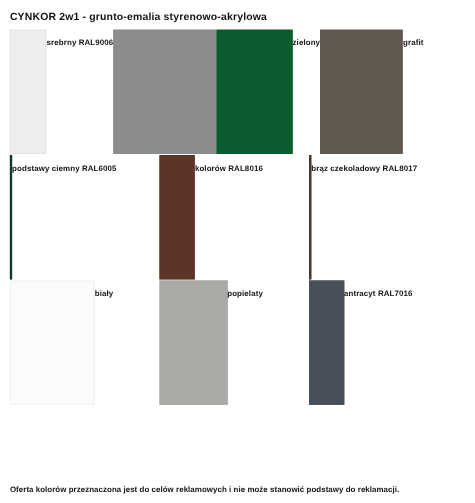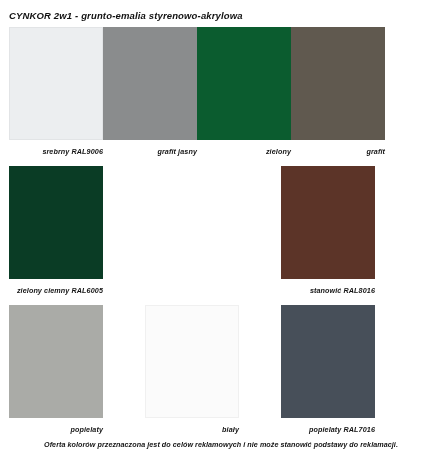--- a/index.html
+++ b/index.html
@@ -13,21 +13,20 @@
     font-family: "Liberation Sans", sans-serif;
     color: #1a1a1a;
     overflow: hidden;
   }
   #page {
     position: relative;
     width: 384px;
     height: 457px;
     box-sizing: border-box;
     padding: 0 9px;
-    font-style: italic;
   }
   #product-title {
     font-size: 9.5px;
     font-weight: bold;
     letter-spacing: 0.15px;
     color: #111111;
     padding-top: 9px;
     padding-bottom: 0;
     line-height: 13px;
     white-space: nowrap;
@@ -36,22 +35,22 @@
     margin-top: 5px;
   }
   .swatch-row {
     display: flex;
     justify-content: space-between;
     margin-bottom: 1px;
   }
   .swatch-cell {
     width: 94px;
     display: flex;
-    flex-direction: column;
-    align-items: flex-end;
+    flex-direction: row;
+    align-items: flex-start;
   }
   .swatch-chip {
     width: 94px;
     height: 113px;
     box-sizing: border-box;
   }
   .swatch-label {
     font-size: 7.2px;
     font-weight: bold;
     color: #141414;
@@ -65,74 +64,76 @@
   #disclaimer {
     position: absolute;
     left: 9px;
     bottom: 7px;
     font-size: 7.2px;
     font-weight: bold;
     color: #141414;
     letter-spacing: 0.05px;
     line-height: 10px;
     white-space: nowrap;
-    margin-left: 35px;
   }
 </style>
 </head>
 <body>
 
 <div id="page">
 
   <div id="product-title">CYNKOR 2w1 - grunto-emalia styrenowo-akrylowa</div>
 
   <div id="swatch-grid">
 
     <div class="swatch-row">
       <div class="swatch-cell">
         <div class="swatch-chip" style="background: rgb(236, 238, 240); border: 1px solid rgb(226, 228, 230);"></div>
         <div class="swatch-label">srebrny RAL9006</div>
       </div>
       <div class="swatch-cell">
         <div class="swatch-chip" style="background: rgb(138, 140, 141); border: 1px solid rgb(138, 140, 141);"></div>
-        <div class="swatch-label">grafit jasny</div>
       </div>
       <div class="swatch-cell">
         <div class="swatch-chip" style="background: rgb(11, 92, 47); border: 1px solid rgb(11, 92, 47);"></div>
         <div class="swatch-label">zielony</div>
       </div>
       <div class="swatch-cell">
         <div class="swatch-chip" style="background: rgb(96, 89, 79); border: 1px solid rgb(96, 89, 79);"></div>
         <div class="swatch-label">grafit</div>
       </div>
     </div>
 
     <div class="swatch-row">
       <div class="swatch-cell">
         <div class="swatch-chip" style="background: rgb(10, 60, 37); border: 1px solid rgb(10, 60, 37);"></div>
-        <div class="swatch-label">zielony ciemny RAL6005</div>
+        <div class="swatch-label">podstawy ciemny RAL6005</div>
       </div>
       <div class="swatch-cell">
         <div class="swatch-chip" style="background: rgb(92, 52, 40); border: 1px solid rgb(92, 52, 40);"></div>
-        <div class="swatch-label">stanowić RAL8016</div>
+        <div class="swatch-label">kolorów RAL8016</div>
+      </div>
+      <div class="swatch-cell">
+        <div class="swatch-chip" style="background: rgb(80, 50, 41); border: 1px solid rgb(80, 50, 41);"></div>
+        <div class="swatch-label">brąz czekoladowy RAL8017</div>
       </div>
     </div>
 
     <div class="swatch-row">
       <div class="swatch-cell">
+        <div class="swatch-chip" style="background: rgb(251, 251, 251); border: 1px solid rgb(240, 240, 240);"></div>
+        <div class="swatch-label">biały</div>
+      </div>
+      <div class="swatch-cell">
         <div class="swatch-chip" style="background: rgb(170, 171, 167); border: 1px solid rgb(170, 171, 167);"></div>
         <div class="swatch-label">popielaty</div>
       </div>
       <div class="swatch-cell">
-        <div class="swatch-chip" style="background: rgb(251, 251, 251); border: 1px solid rgb(240, 240, 240);"></div>
-        <div class="swatch-label">biały</div>
-      </div>
-      <div class="swatch-cell">
         <div class="swatch-chip" style="background: rgb(71, 79, 89); border: 1px solid rgb(71, 79, 89);"></div>
-        <div class="swatch-label">popielaty RAL7016</div>
+        <div class="swatch-label">antracyt RAL7016</div>
       </div>
     </div>
 
   </div>
 
   <div id="disclaimer">Oferta kolorów przeznaczona jest do celów reklamowych i nie może stanowić podstawy do reklamacji.</div>
 
 </div>
 
 </body></html>

